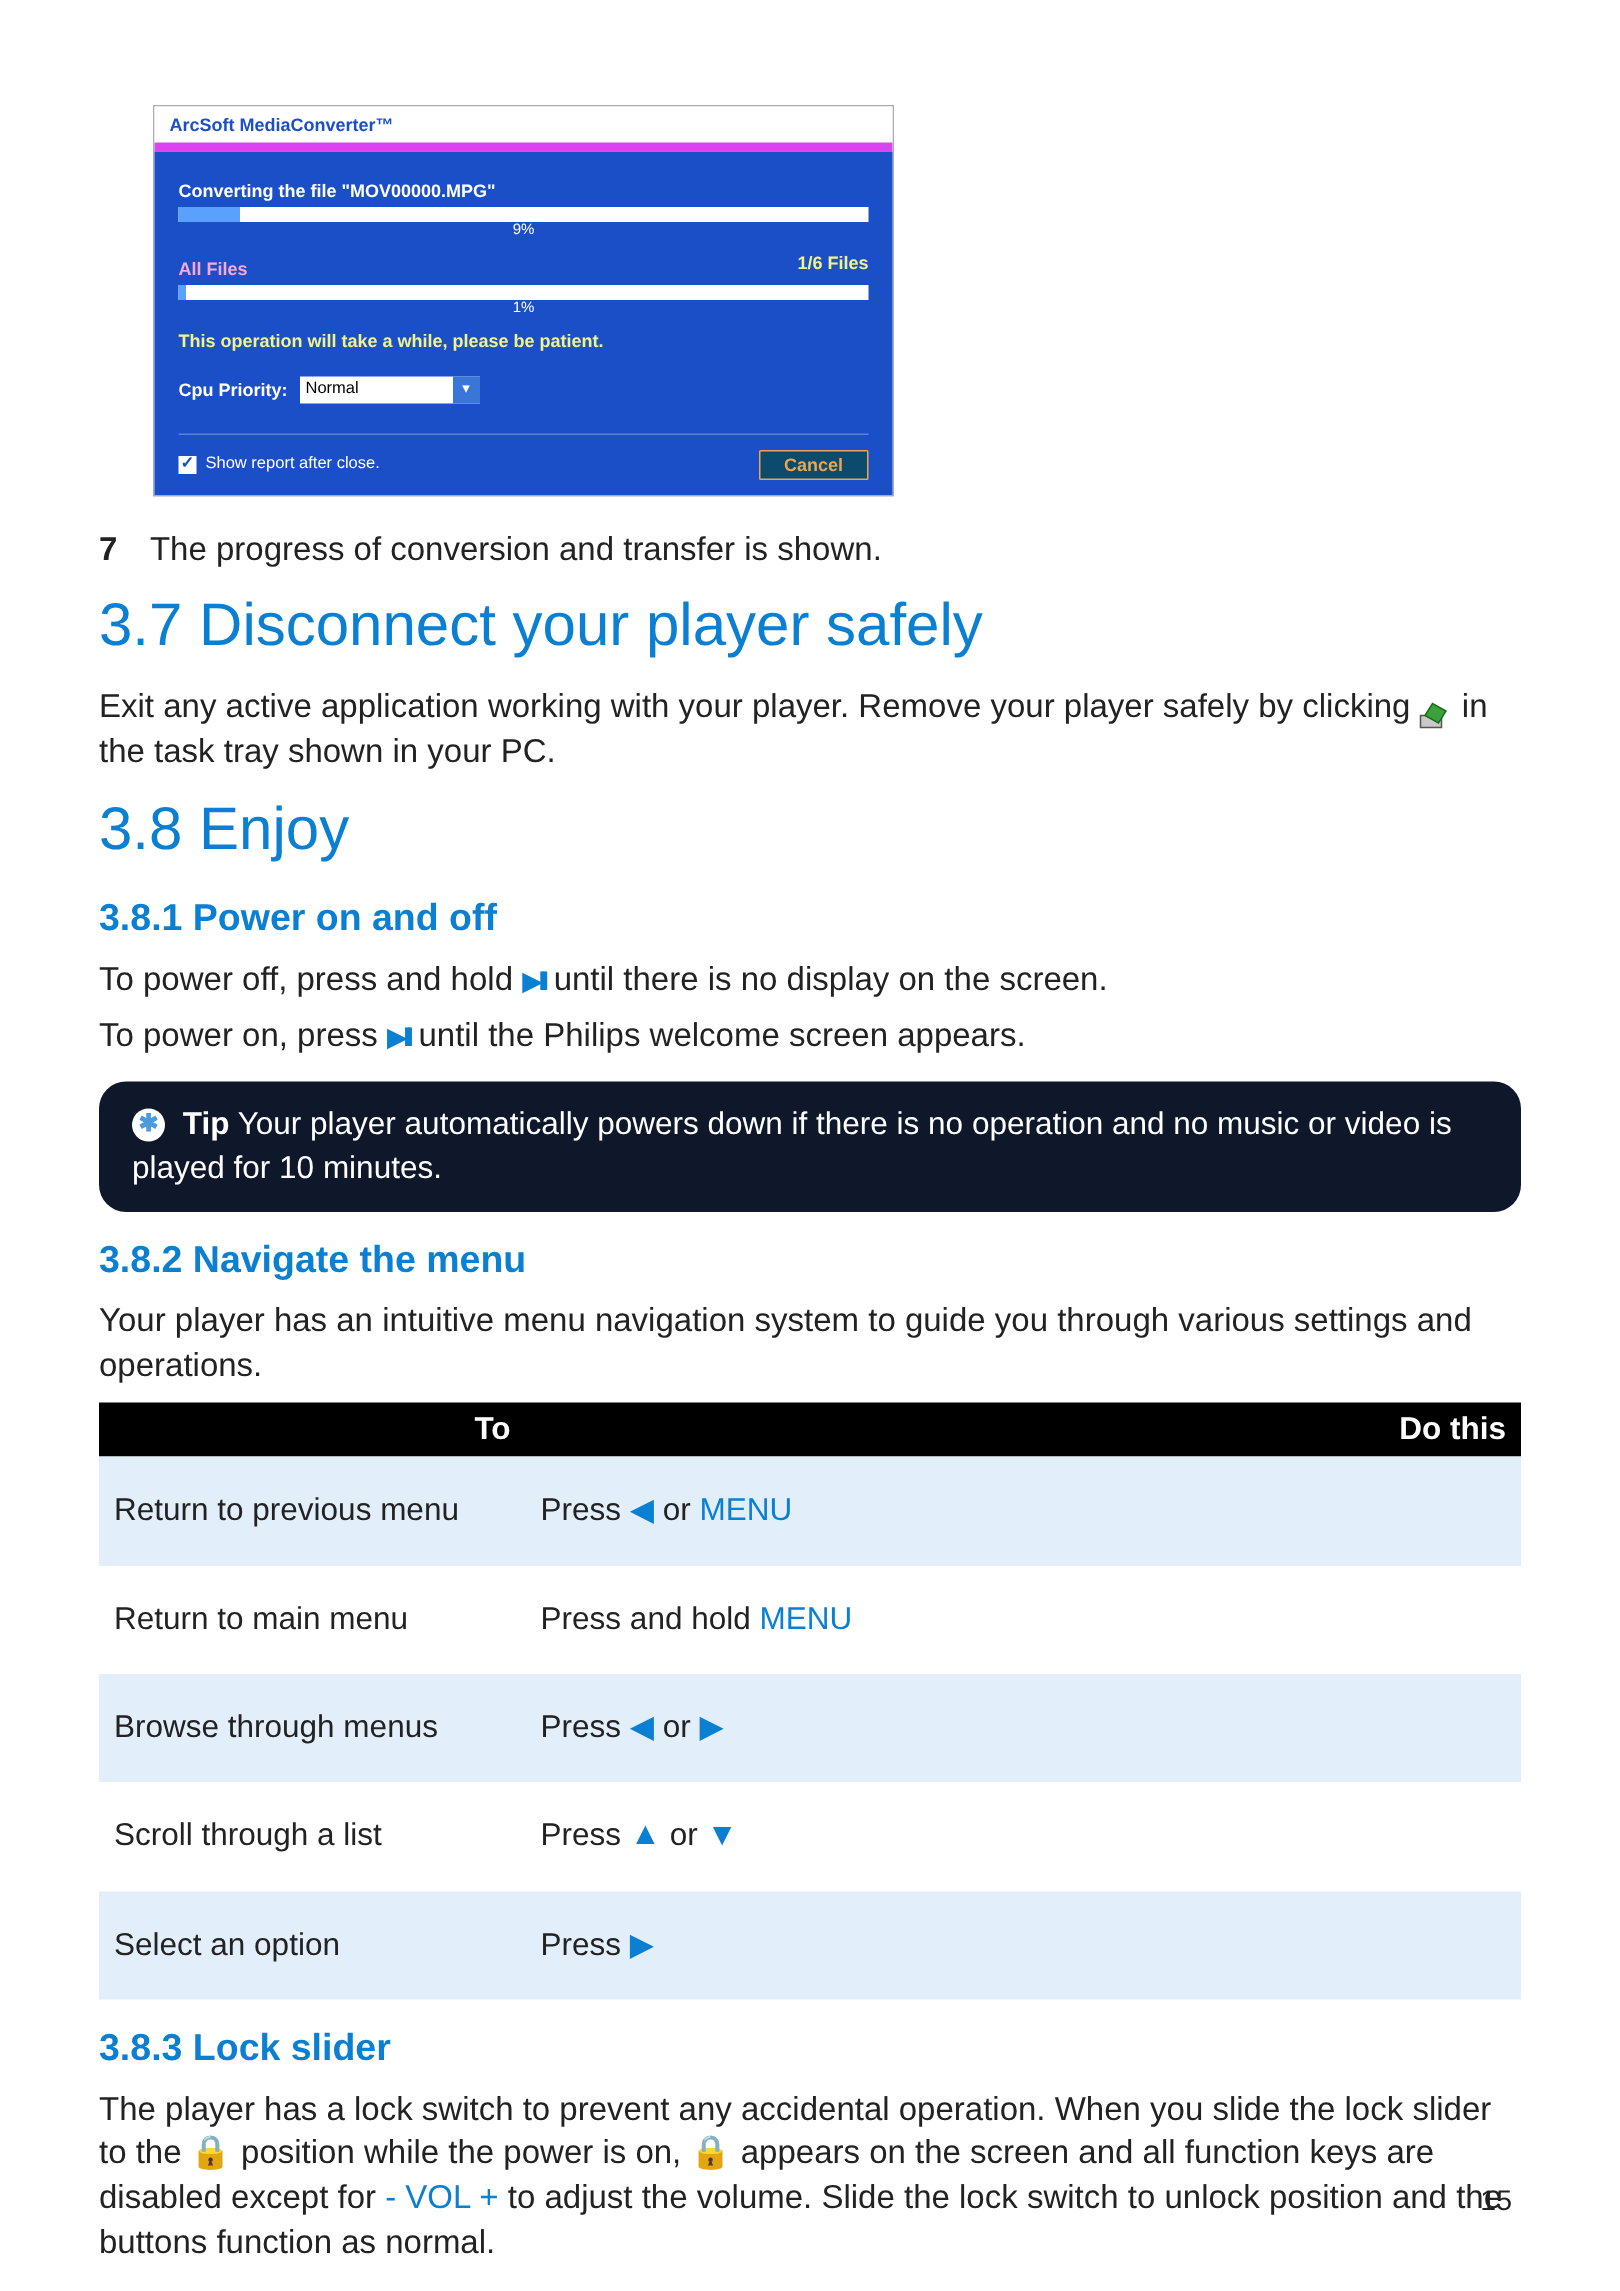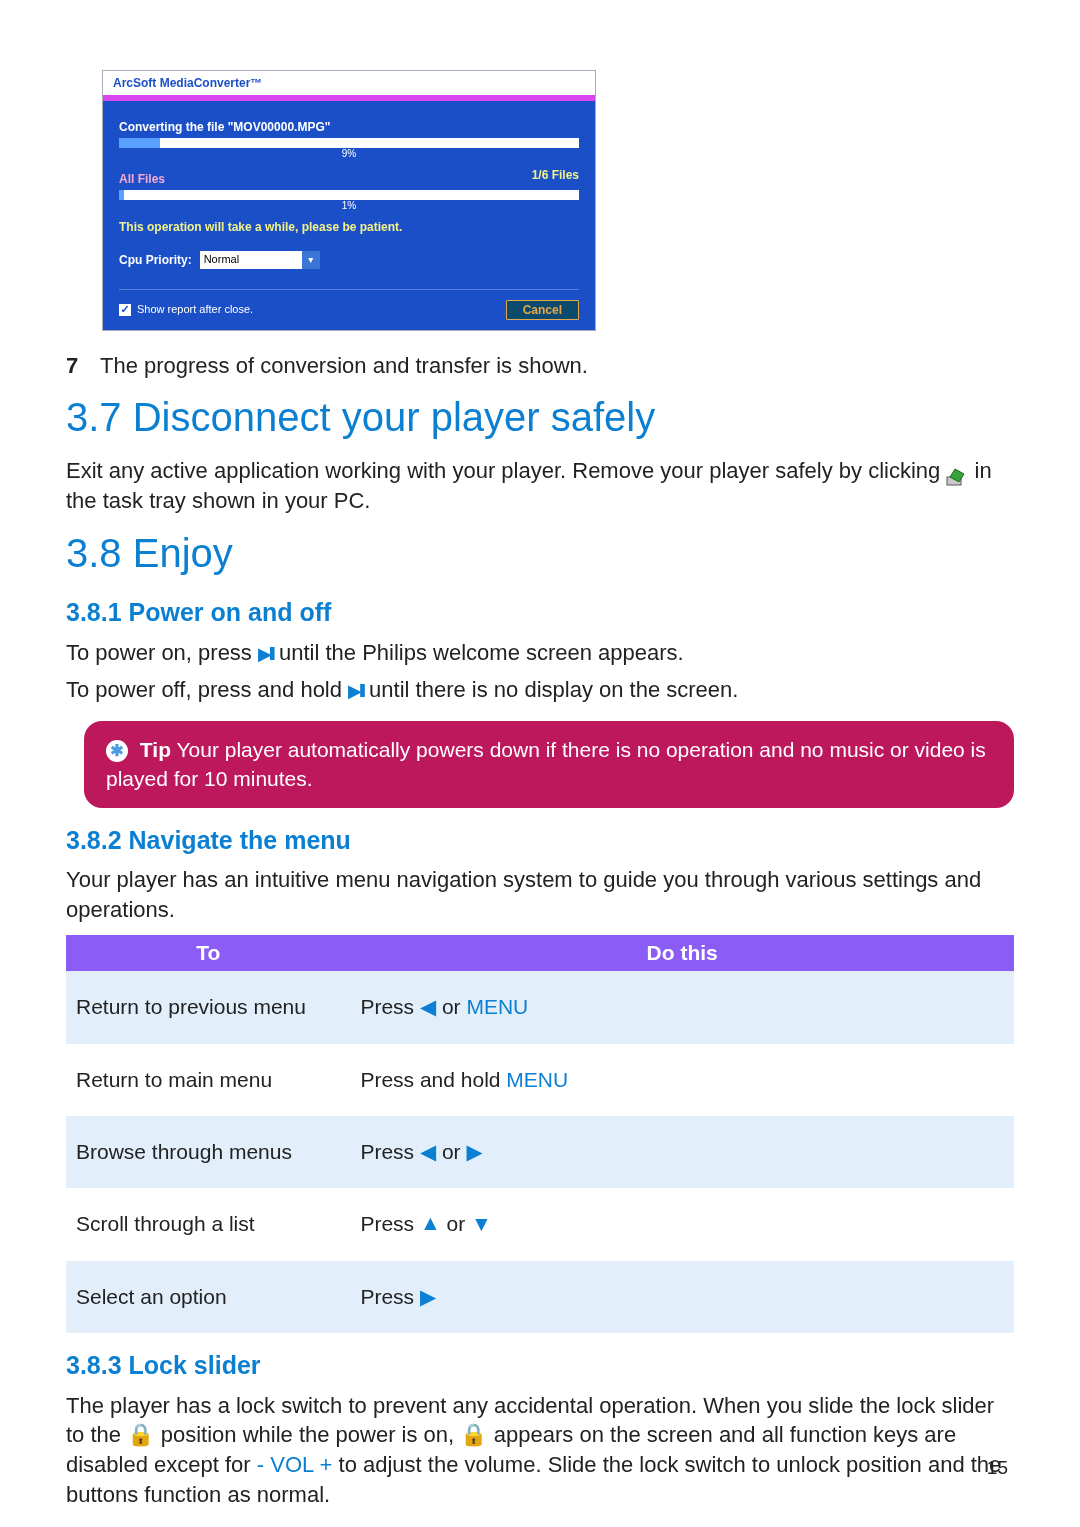--- a/index.html
+++ b/index.html
@@ -82,35 +82,35 @@
   }
   h2{
     color:#0b7fd1;font-weight:bold;font-size:25px;margin:16px 0 8px 0;
   }
   p{margin:8px 0;}
   .bluekey{color:#0b7fd1;}
   .playicon{color:#0b7fd1;font-size:18px;vertical-align:baseline;letter-spacing:-3px;}
   .trayicon{display:inline-block;width:22px;height:18px;vertical-align:middle;}
   
   .tip{
-    background:#be185d;color:#fff;border-radius:18px;
-    padding:14px 22px;margin:16px 0 14px 18px;font-size:21px;line-height:1.4;
+    background:#0f172a;color:#fff;border-radius:18px;
+    padding:14px 22px;margin:16px 0 14px 0;font-size:21px;line-height:1.4;
   }
   .tip .badge{
     display:inline-flex;width:22px;height:22px;border-radius:50%;
     background:#fff;color:#4a9be0;align-items:center;justify-content:center;
     font-weight:bold;margin-right:6px;font-size:16px;vertical-align:middle;
   }
   .tip b{font-weight:bold;}
   
   table.nav{
     width:100%;border-collapse:collapse;margin:10px 0 6px 0;font-size:21px;
   }
   table.nav th{
-    background:#8b5cf6;color:#fff;text-align:center;font-weight:bold;
+    background:#000000;color:#fff;text-align:right;font-weight:bold;
     padding:4px 10px;
   }
   table.nav td{padding:22px 10px;}
   table.nav tr.alt td{background:#e2effb;}
   .tri{color:#0b7fd1;}
   .tri.up{display:inline-block;transform:translateY(-1px);}
   .lockicon{color:#d89a2a;font-weight:bold;}
   .pagenum{
     position:absolute;right:72px;bottom:46px;font-size:19px;color:#222;
   }
@@ -172,28 +172,28 @@
         <path d="M4 9 L9 1 L18 6 L13 14 Z" fill="#39a23a" stroke="#1d6b1d"></path>
       </svg>
     </span>
     <span> in the task tray shown in your PC.</span>
   </p>
 
   <h1>3.8  Enjoy</h1>
 
   <h2>3.8.1 Power on and off</h2>
   <p>
+    <span>To power off, press and hold </span>
+    <span class="playicon">▶<b>II</b></span>
+    <span> until there is no display on the screen.</span>
+  </p>
+  <p>
     <span>To power on, press </span>
     <span class="playicon">▶<b>II</b></span>
     <span> until the Philips welcome screen appears.</span>
-  </p>
-  <p>
-    <span>To power off, press and hold </span>
-    <span class="playicon">▶<b>II</b></span>
-    <span> until there is no display on the screen.</span>
   </p>
 
   <div class="tip">
     <span class="badge">✱</span>
     <b>Tip</b>
     <span> Your player automatically powers down if there is no operation and no music or video is played for 10 minutes.</span>
   </div>
 
   <h2>3.8.2 Navigate the menu</h2>
   <p>Your player has an intuitive menu navigation system to guide you through various settings and operations.</p>

